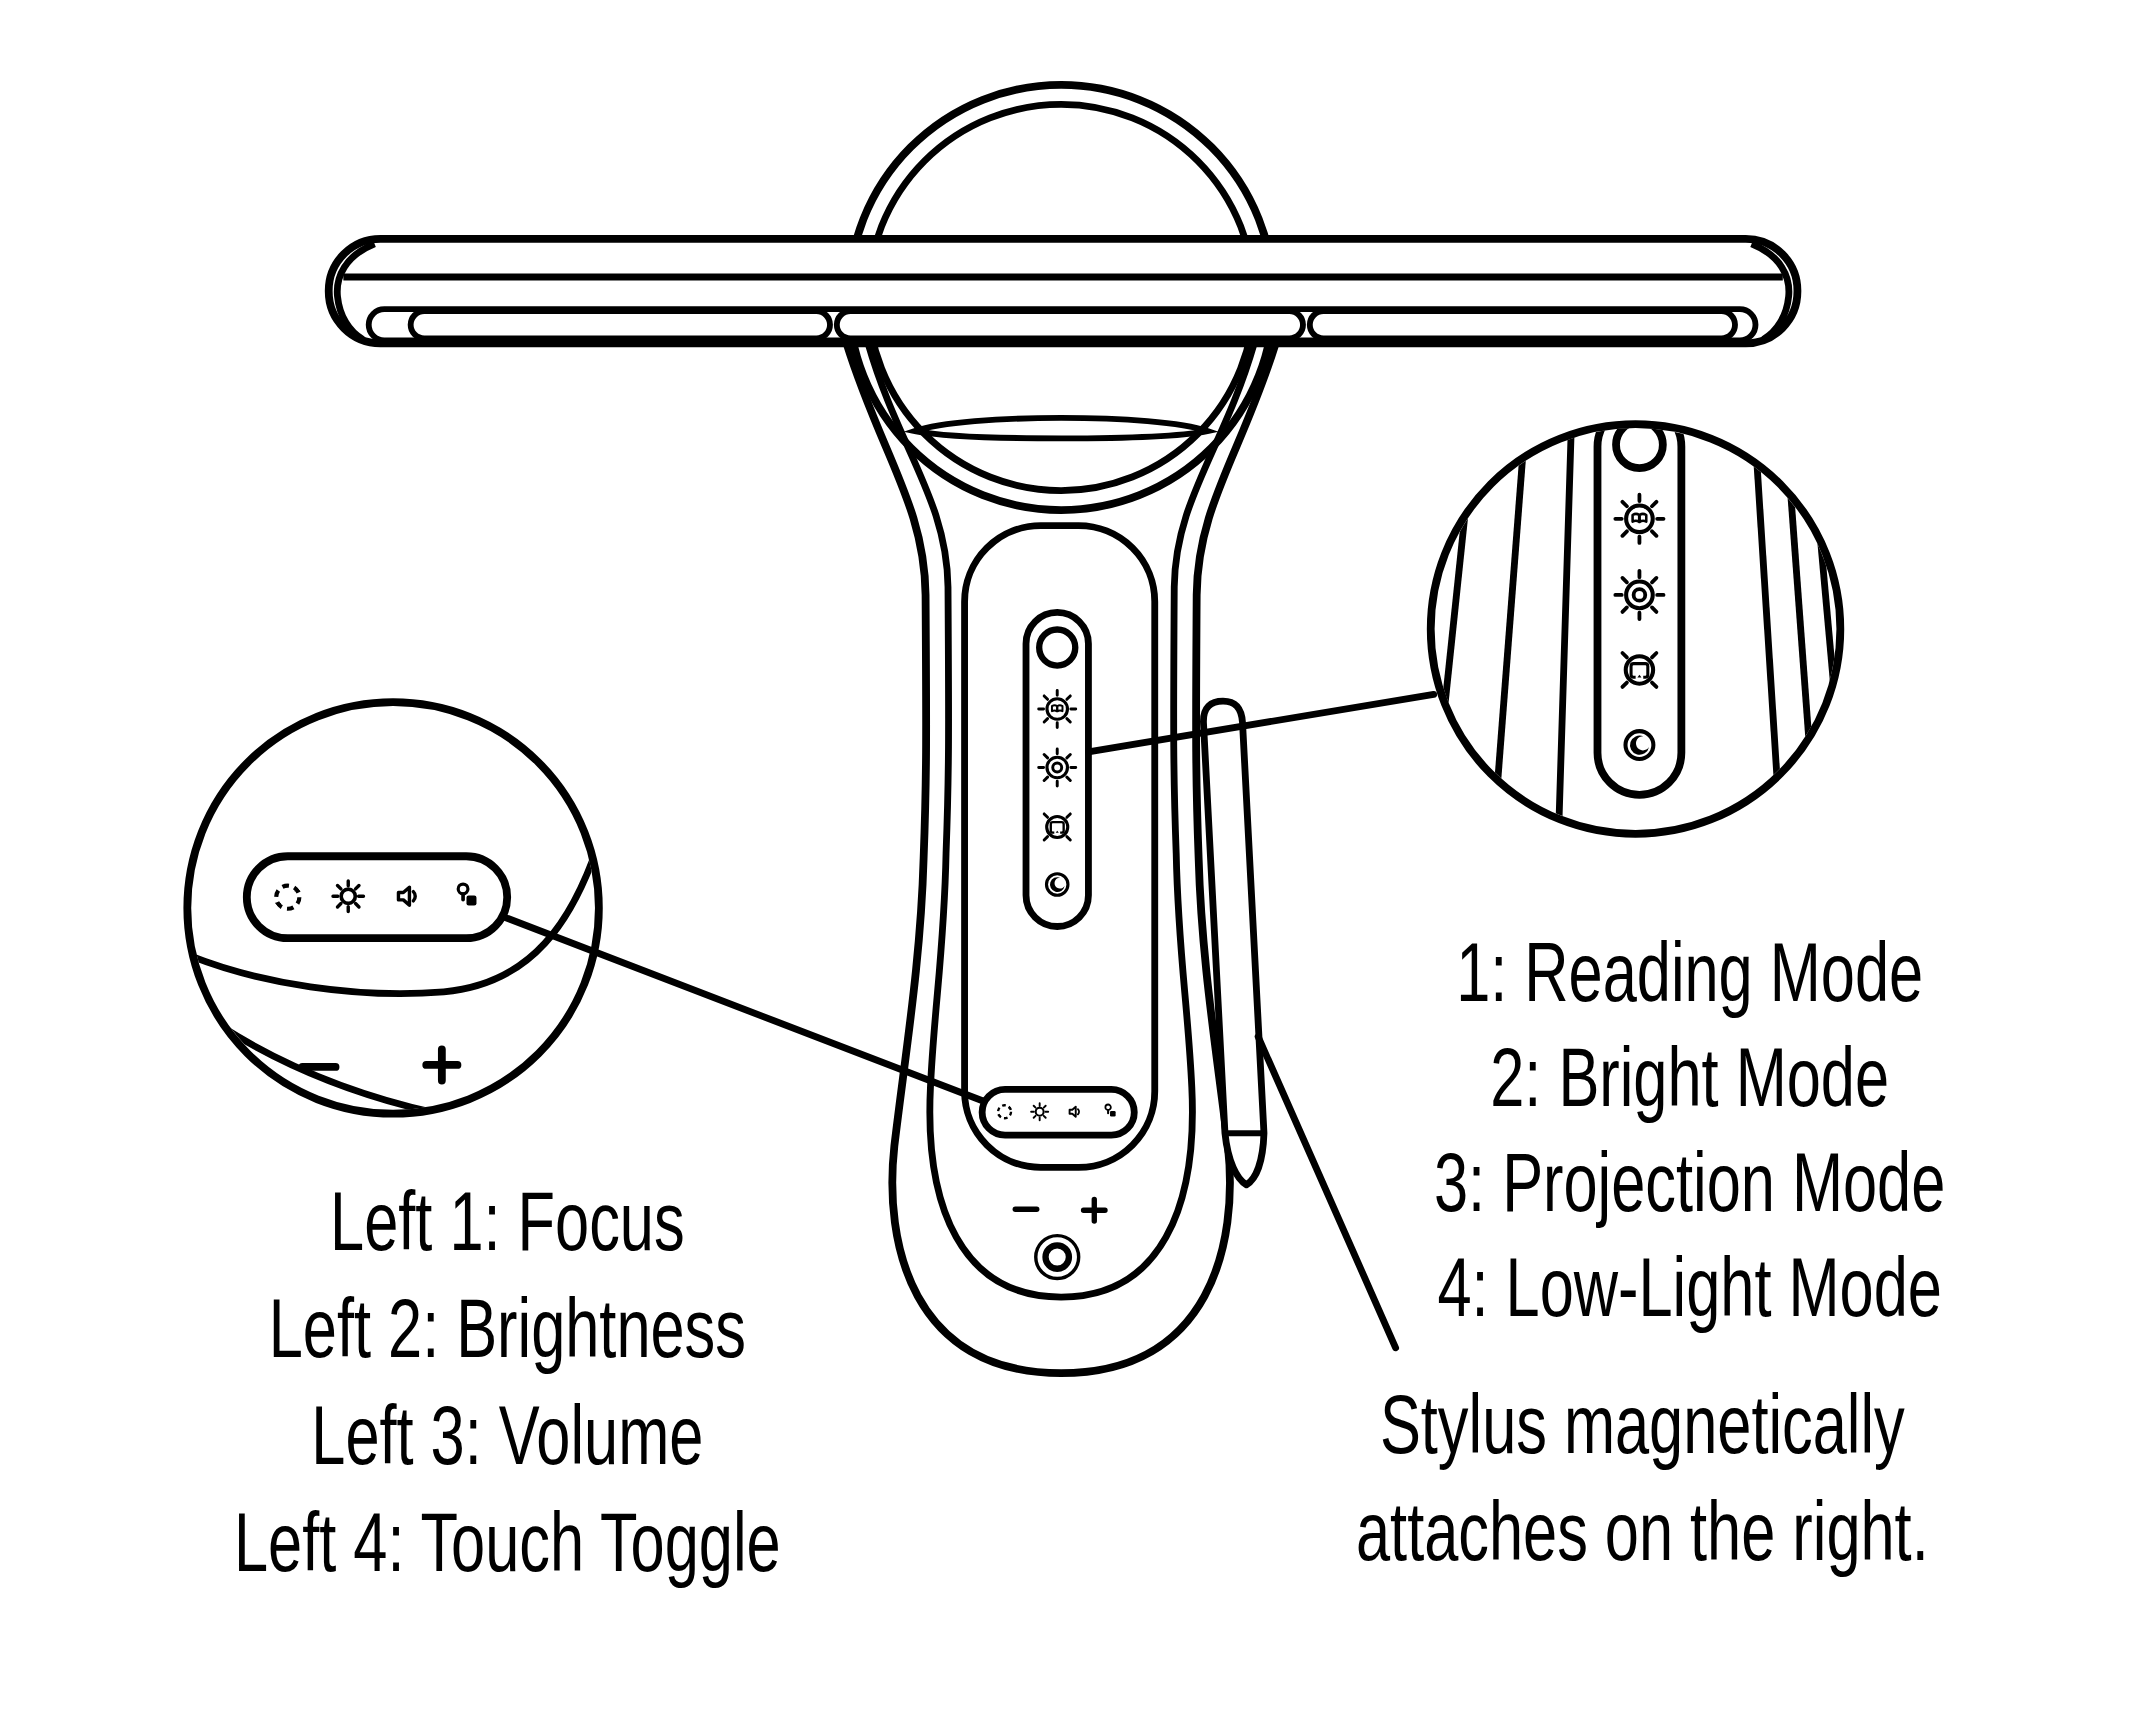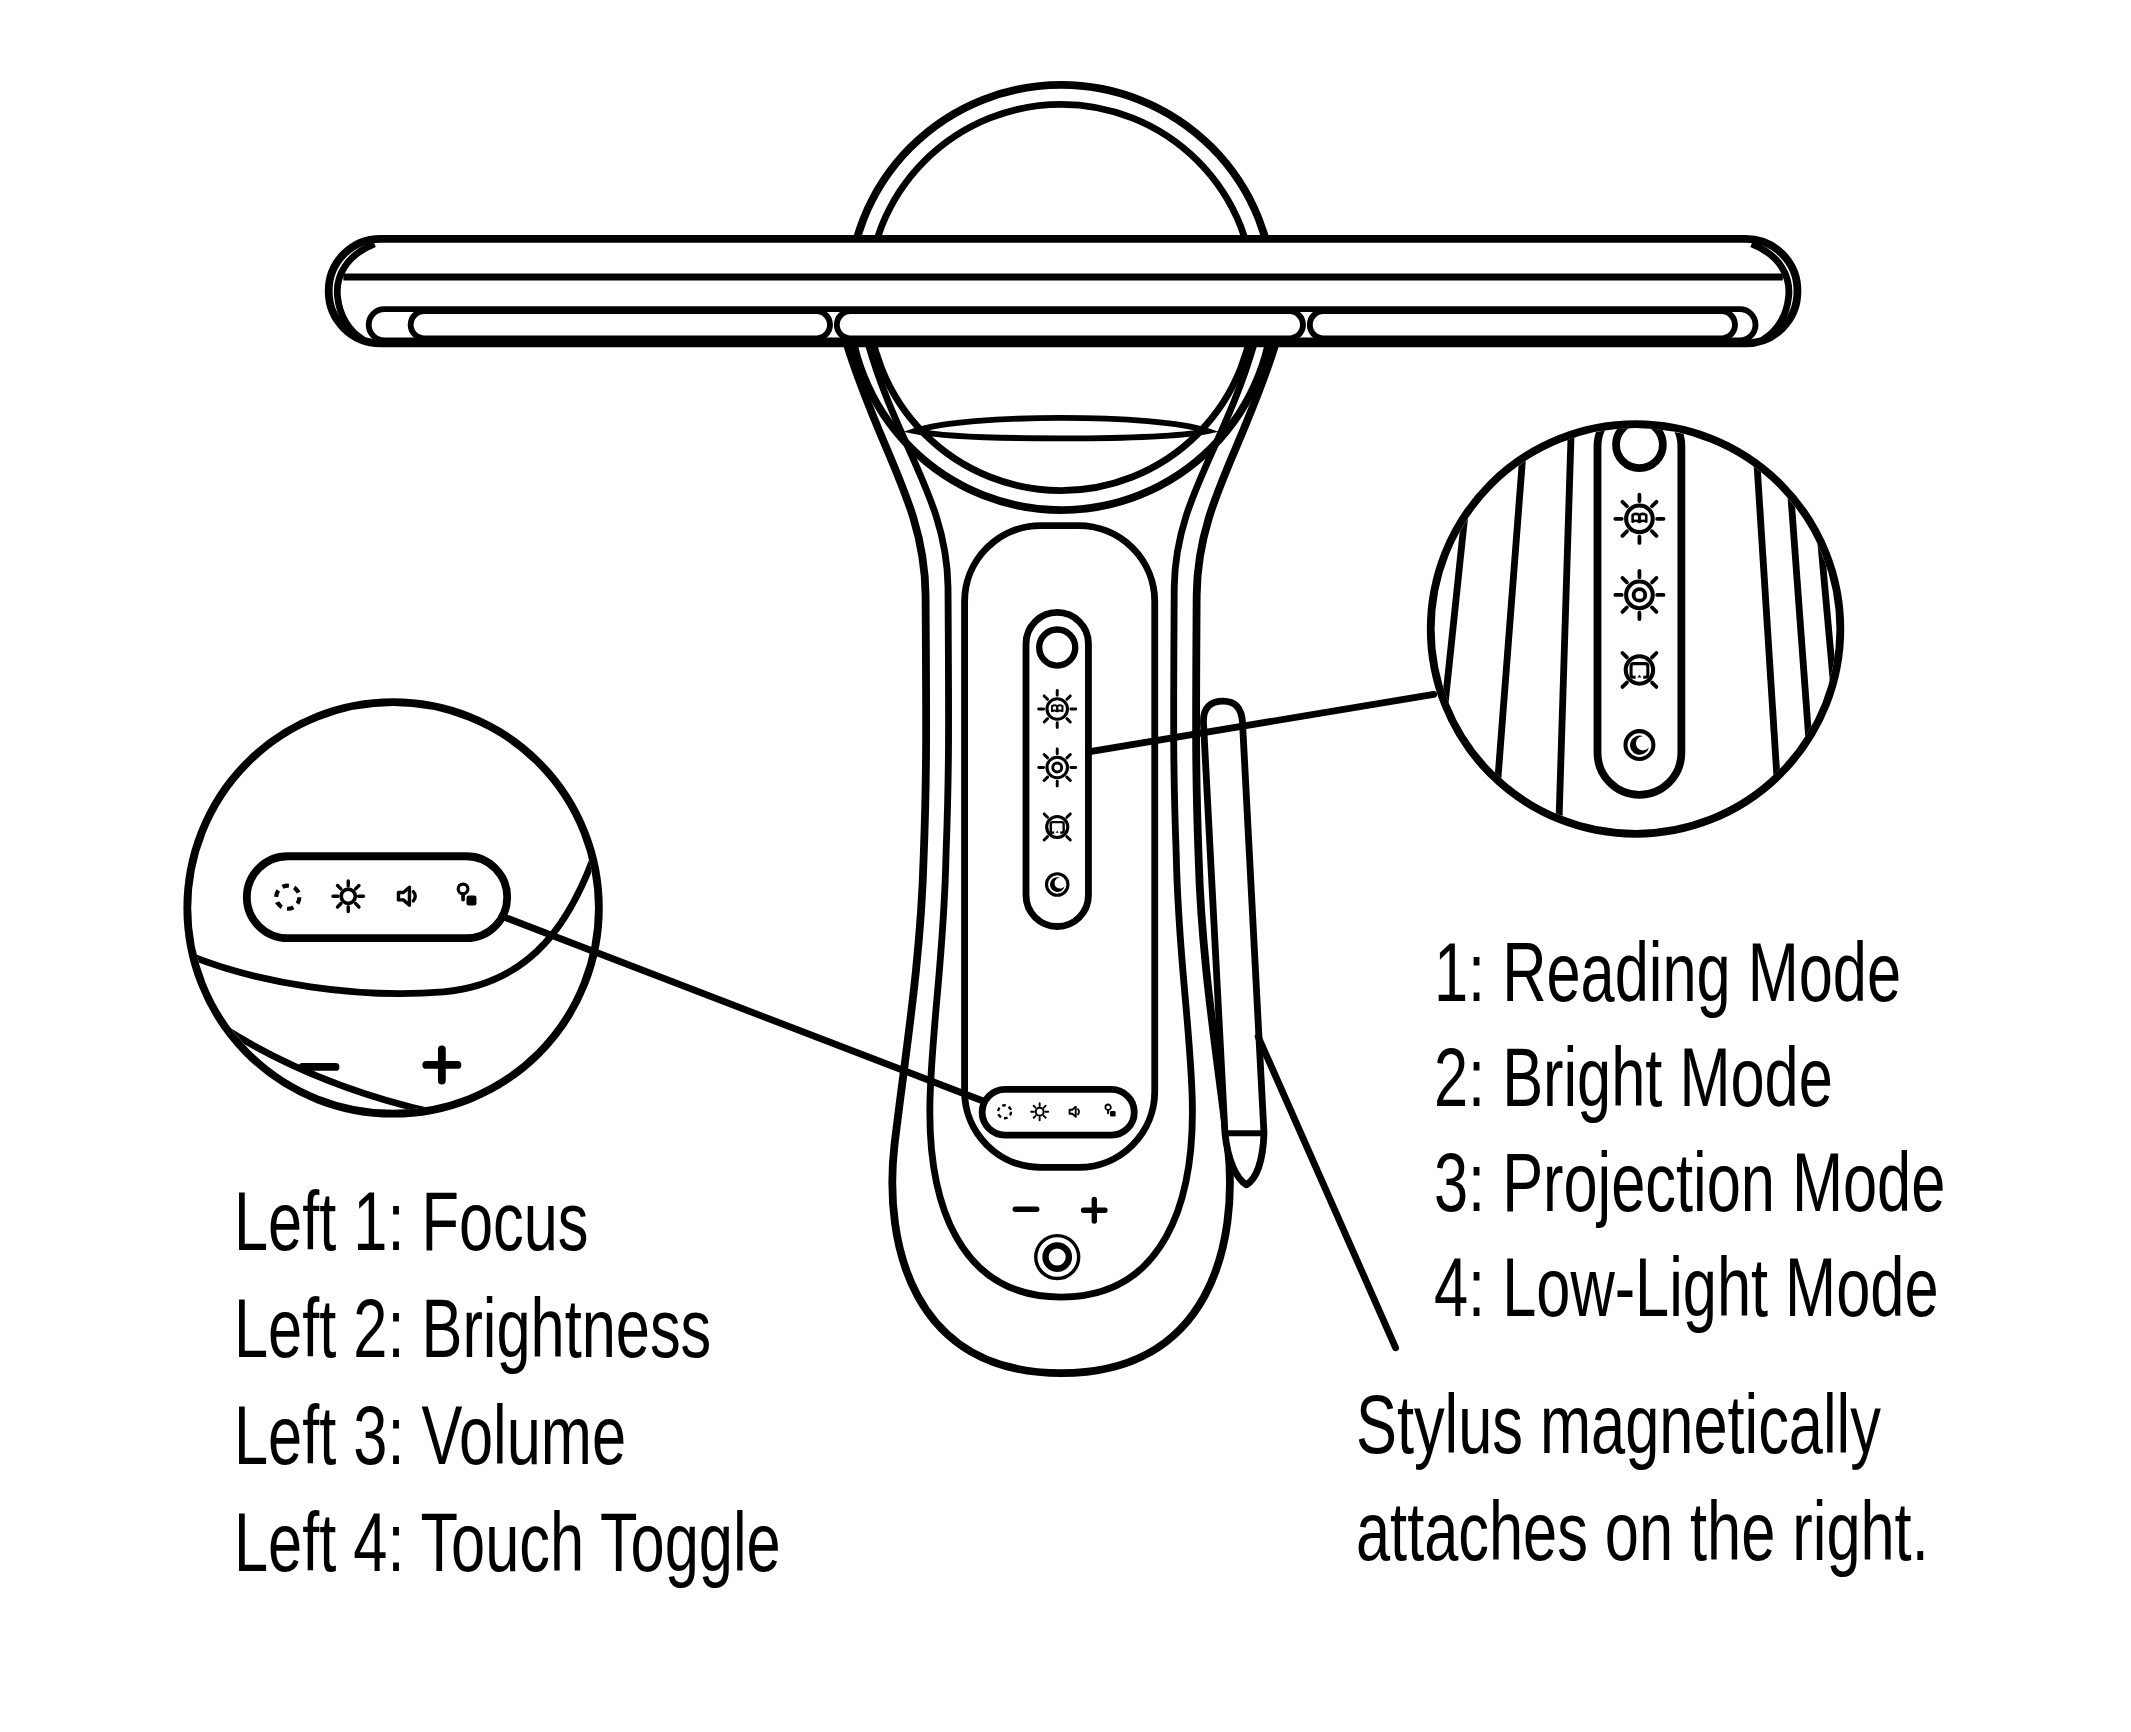--- a/index.html
+++ b/index.html
@@ -1,17 +1,17 @@
 <!DOCTYPE html>
 <html><head>
 <meta charset="utf-8">
 <style>
   html,body{margin:0;padding:0;background:#fff;}
   .canvas{position:relative;width:2132px;height:1732px;background:#fff;overflow:hidden;
-          font-family:"Liberation Sans",sans-serif;color:#000;}
+          font-family:"Liberation Sans",sans-serif;color:#000;text-align:center;}
   .canvas svg{position:absolute;left:0;top:0;}
   .note{position:absolute;font-size:84px;line-height:107px;font-weight:400;
         transform:scaleX(0.73);transform-origin:left top;white-space:nowrap;color:#000;}
   .note.modes{left:1434px;top:920px;line-height:105px;}
   .note.leftbtn{left:234px;top:1168px;}
   .note.stylus{left:1356px;top:1371px;}
 </style>
 </head>
 <body>
 

